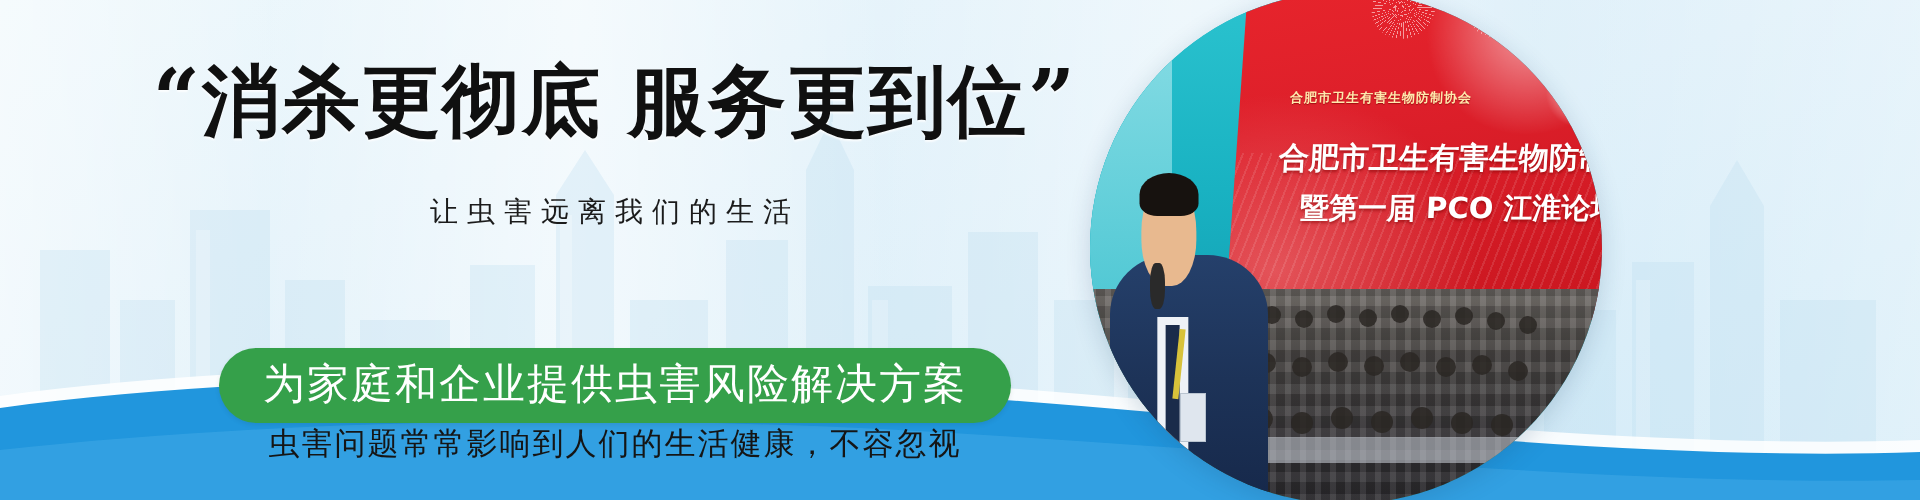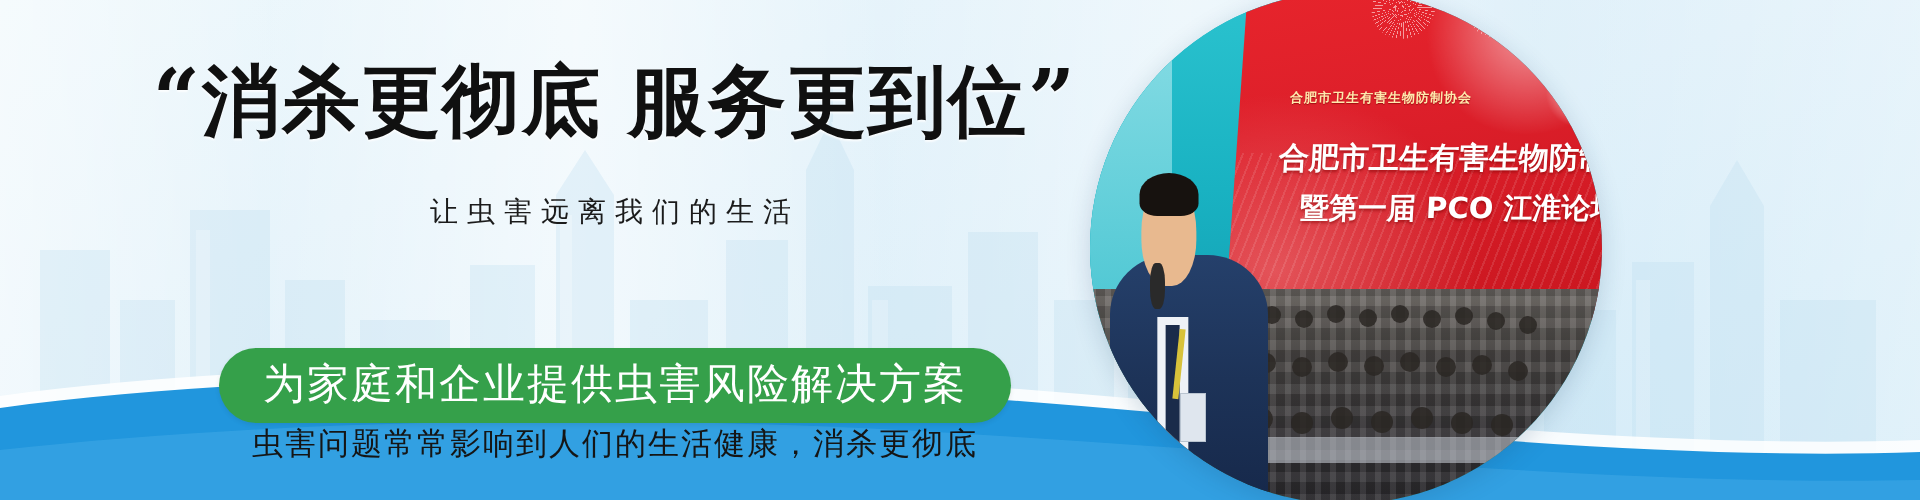--- a/index.html
+++ b/index.html
@@ -431,21 +431,21 @@
       <span class="qm">“</span><span>消杀更彻底</span><span class="gap"></span><span>服务更到位</span><span class="qm">”</span>
     </div>
 
     <div class="subline">让虫害远离我们的生活</div>
 
 
     <div class="pill-wrap">
       <span class="pill">为家庭和企业提供虫害风险解决方案</span>
     </div>
 
-    <div class="tagline">虫害问题常常影响到人们的生活健康，消杀更彻底</div>
+    <div class="tagline">虫害问题常常影响到人们的生活健康，不容忽视</div>
   </div>
 
   <div class="photo-circle">
     <div class="photo-inner">
 
       <div class="stage-teal"></div>
       <div class="stage-teal-light"></div>
 
       <div class="red-panel">
         <div class="red-panel-glow"></div>

